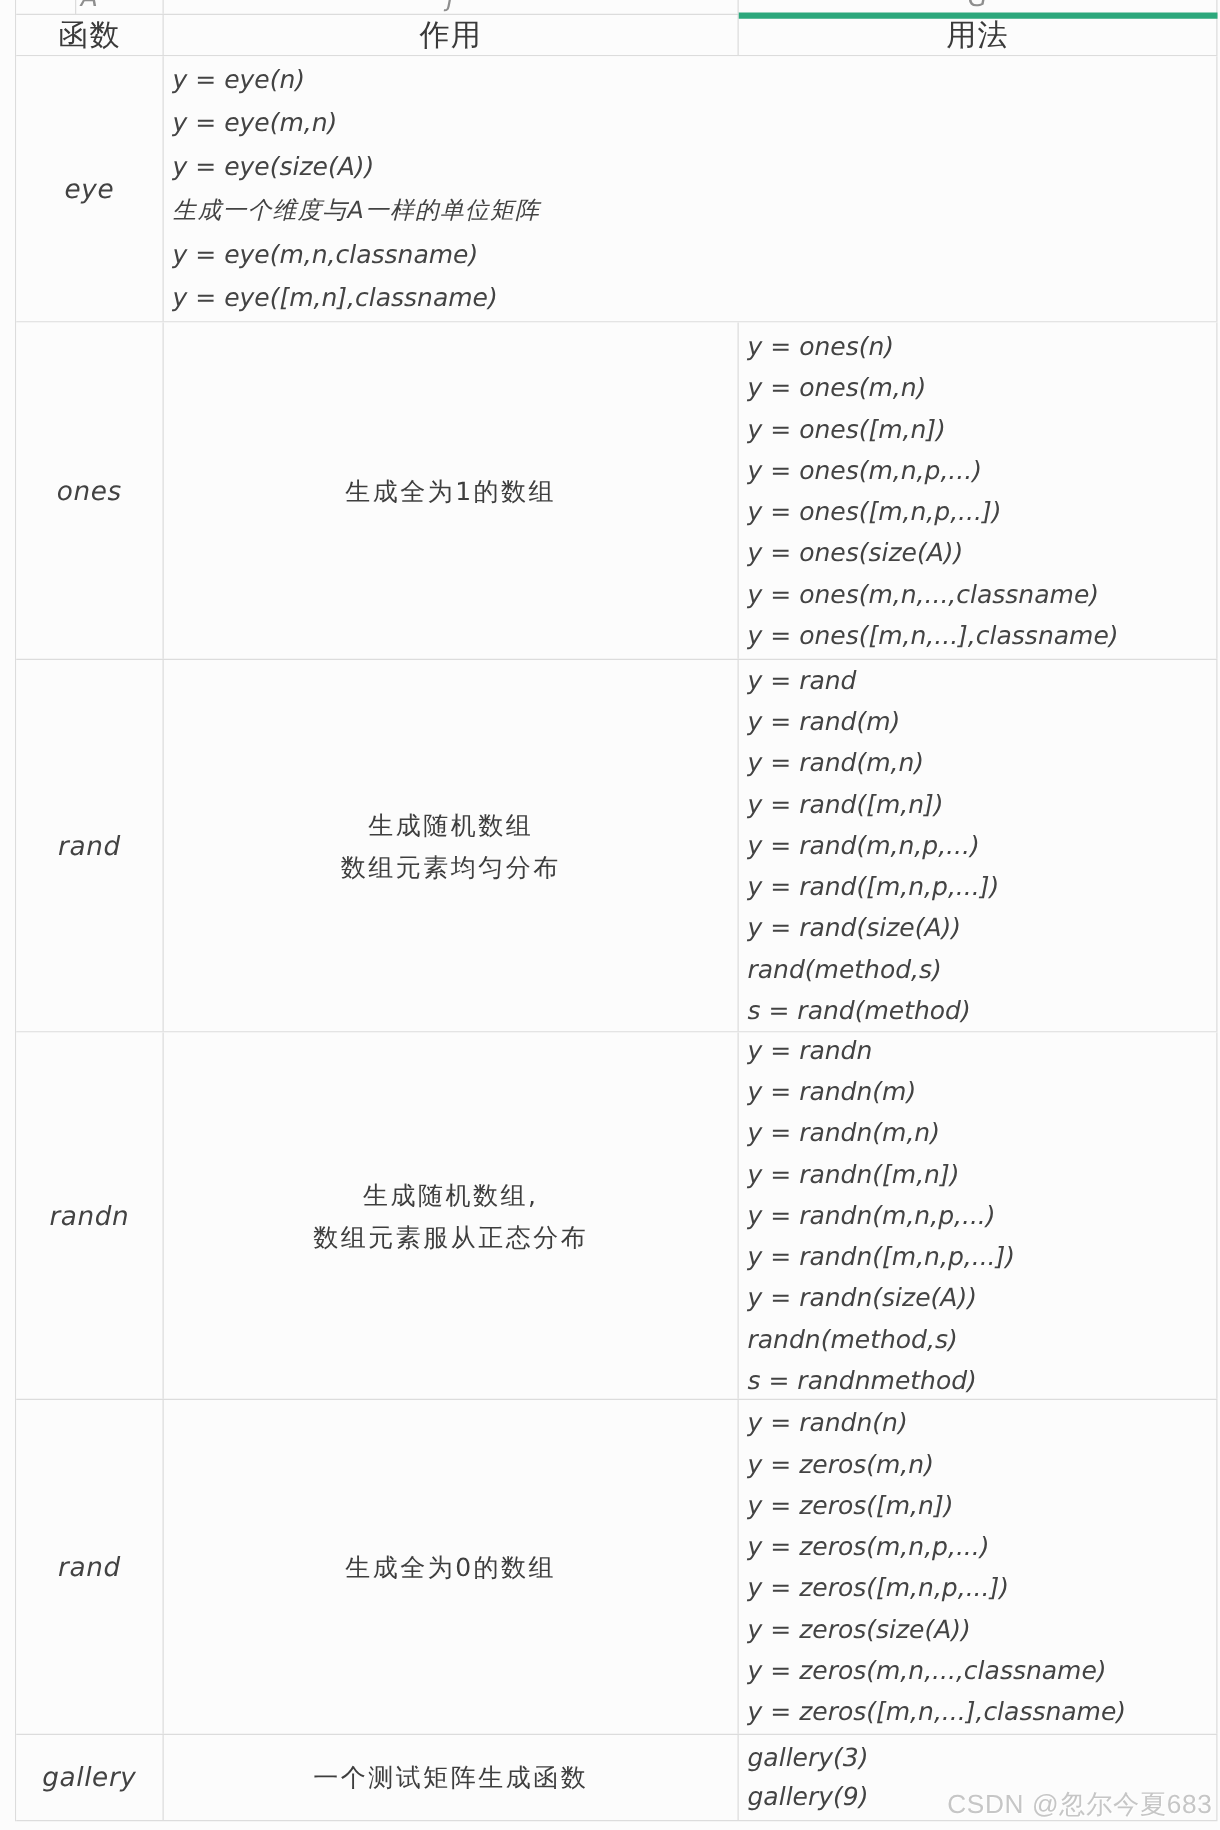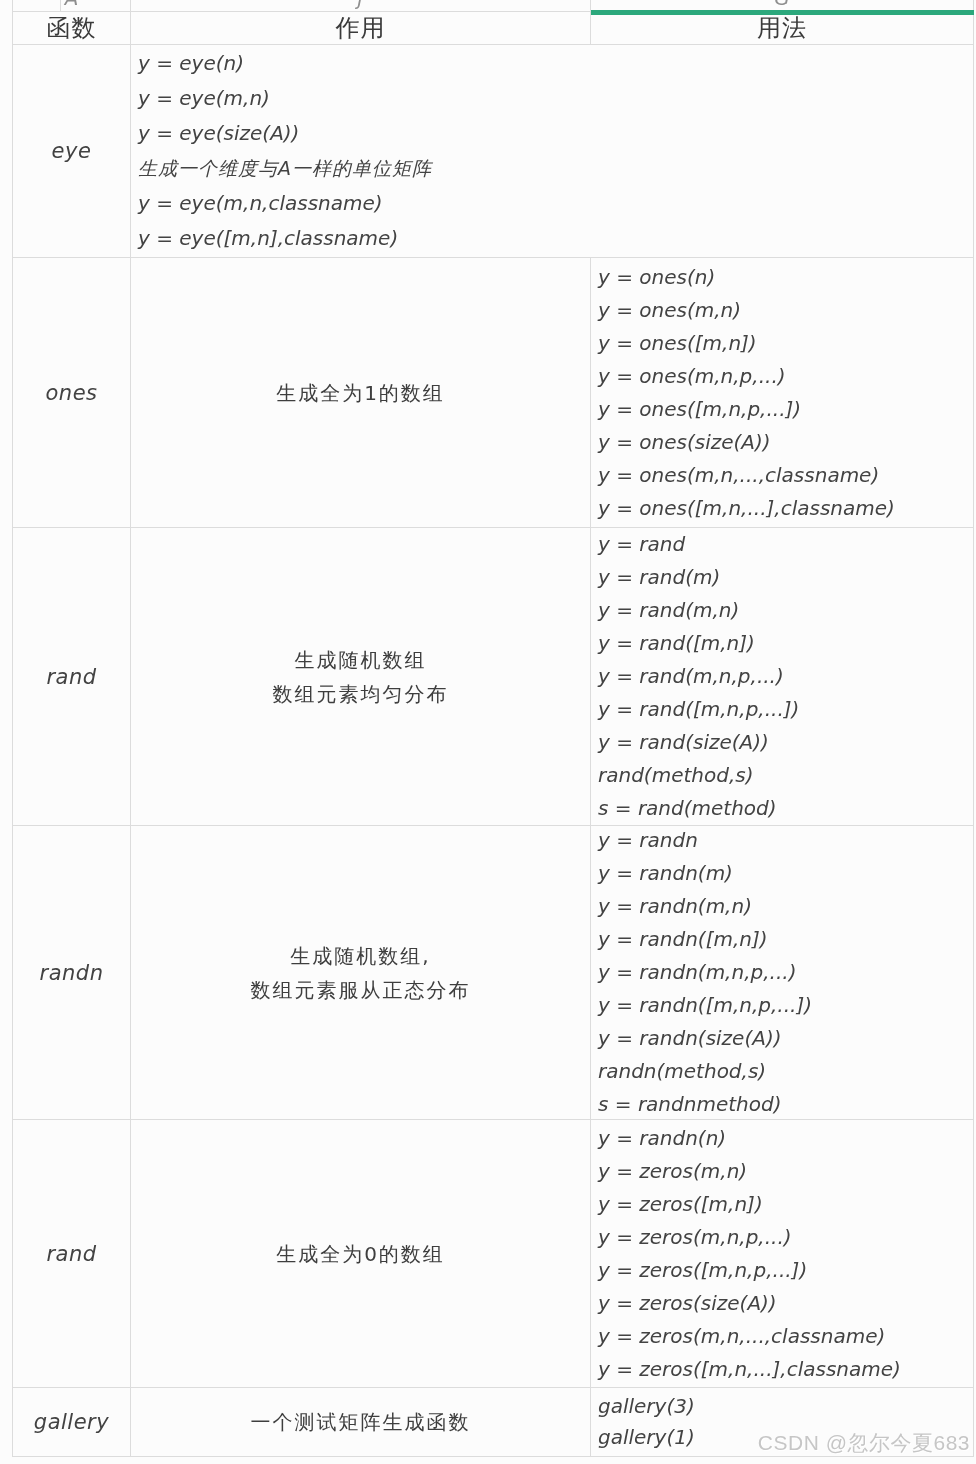--- a/index.html
+++ b/index.html
@@ -171,21 +171,21 @@
         </div>
         <div class="row row-gallery">
           <div class="cell c1">
             <span class="fn">gallery</span>
           </div>
           <div class="cell c2">
             <div class="purpose-line">一个测试矩阵生成函数</div>
           </div>
           <div class="cell c3">
             <div class="usage-line">gallery(3)</div>
-            <div class="usage-line">gallery(1)</div>
+            <div class="usage-line">gallery(9)</div>
           </div>
         </div>
       </div>
 
   </div>
 
   <div class="accent-bar"></div>
 
   <div class="watermark">CSDN @忽尔今夏683</div>
 

